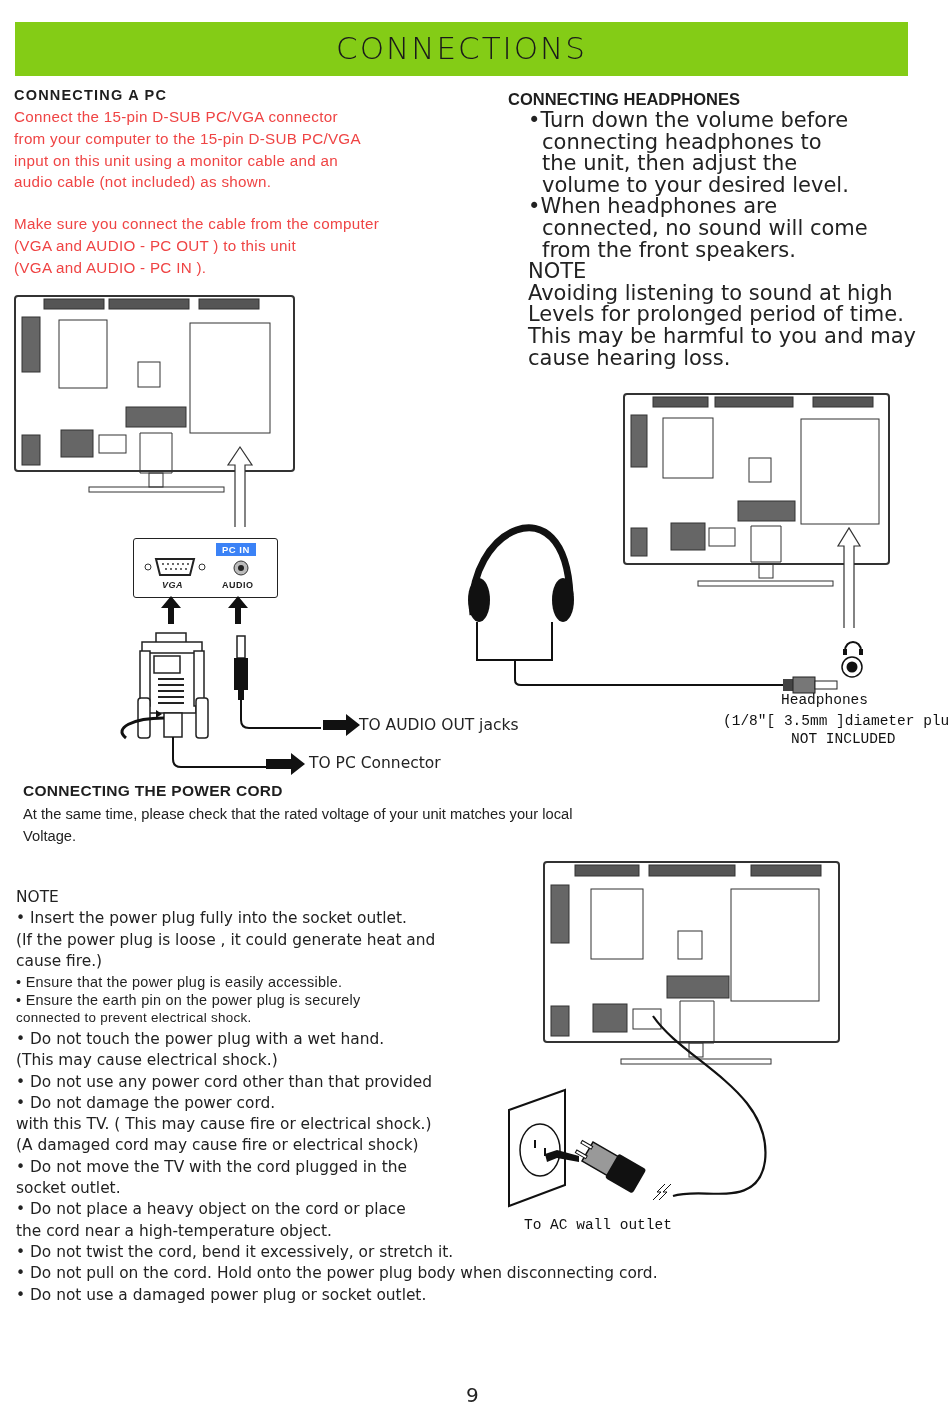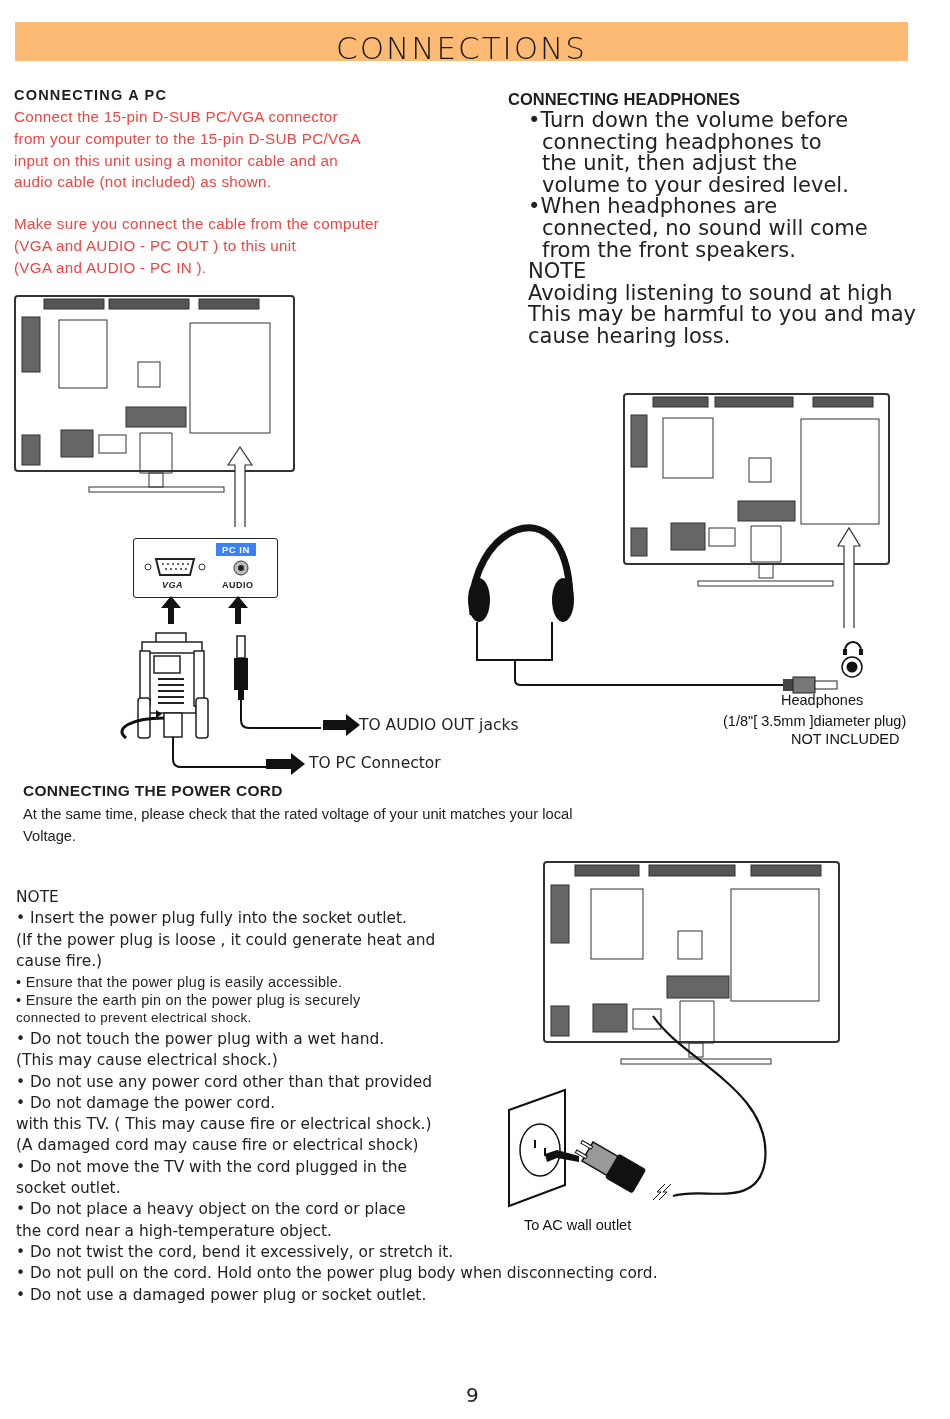--- a/index.html
+++ b/index.html
@@ -1,28 +1,28 @@
 <!DOCTYPE html>
 <html><head>
 <meta charset="utf-8">
 <style>
   html,body{margin:0;padding:0;background:#fff;}
   body{width:950px;height:1419px;position:relative;overflow:hidden;color:#222;font-family:"DejaVu Sans",sans-serif;}
   .abs{position:absolute;}
-  .banner{left:15px;top:22px;width:893px;height:39px;background:#fdba74;}
+  .banner{left:15px;top:22px;width:893px;height:54px;background:#84cc16;}
   .banner-title{position:absolute;left:0;right:0;top:8px;text-align:center;font-family:"DejaVu Sans",sans-serif;font-size:31px;letter-spacing:2px;color:#1a1a1a;font-weight:300;}
   .h-bold{font-family:"Liberation Sans",sans-serif;font-weight:bold;color:#1e1e1e;}
   .txt-pc{font-family:Liberation Sans, sans-serif;font-size:15.2px;line-height:21.8px;letter-spacing:0.3px;color:#ef4444;}
   .txt-hp{font-family:"DejaVu Sans",sans-serif;font-size:21px;line-height:21.6px;color:#222;margin-left:20px;}
   .txt-note{font-family:"DejaVu Sans",sans-serif;font-size:15.4px;line-height:21.3px;color:#222;}
   .txt-small{font-family:"Liberation Sans",sans-serif;font-size:14.4px;line-height:18px;color:#222;letter-spacing:0.3px;}
   .line{white-space:nowrap;}
   .indent{padding-left:14px;}
   .label{font-family:"DejaVu Sans",sans-serif;font-size:15.5px;color:#222;white-space:nowrap;}
-  .label-sans{font-family:Liberation Sans, sans-serif;font-size:14.5px;color:#111;white-space:nowrap;}
+  .label-sans{font-family:Liberation Mono, monospace;font-size:14.5px;color:#111;white-space:nowrap;}
   svg{position:absolute;overflow:visible;}
 </style>
 </head>
 <body>
 
 <div class="abs banner">
   <div class="banner-title">CONNECTIONS</div>
 </div>
 
 <div class="abs h-bold" style="left:14px;top:87px;font-size:14.5px;letter-spacing:1.2px;">CONNECTING  A  PC</div>
@@ -130,20 +130,21 @@
 <div class="abs txt-hp" style="left:508px;top:110px;">
   <div class="line">•Turn down the volume before</div>
   <div class="line indent">connecting headphones to</div>
   <div class="line indent">the unit, then adjust the</div>
   <div class="line indent">volume to your desired level.</div>
   <div class="line">•When headphones are</div>
   <div class="line indent">connected, no sound will come</div>
   <div class="line indent">from the front speakers.</div>
   <div class="line">NOTE</div>
   <div class="line">Avoiding listening to sound at high</div>
+  <div class="line">Levels for prolonged period of time.</div>
   <div class="line">This may be harmful to you and may</div>
   <div class="line">cause hearing loss.</div>
 </div>
 
 <svg style="left:623px;top:393px;" width="282" height="215">
   <g fill="none" stroke="#333" stroke-width="1">
     <rect x="1" y="1" width="265" height="170" rx="3" stroke-width="2"></rect>
     <rect x="30" y="4" width="55" height="10" fill="#555"></rect>
     <rect x="92" y="4" width="78" height="10" fill="#555"></rect>
     <rect x="190" y="4" width="60" height="10" fill="#555"></rect>

